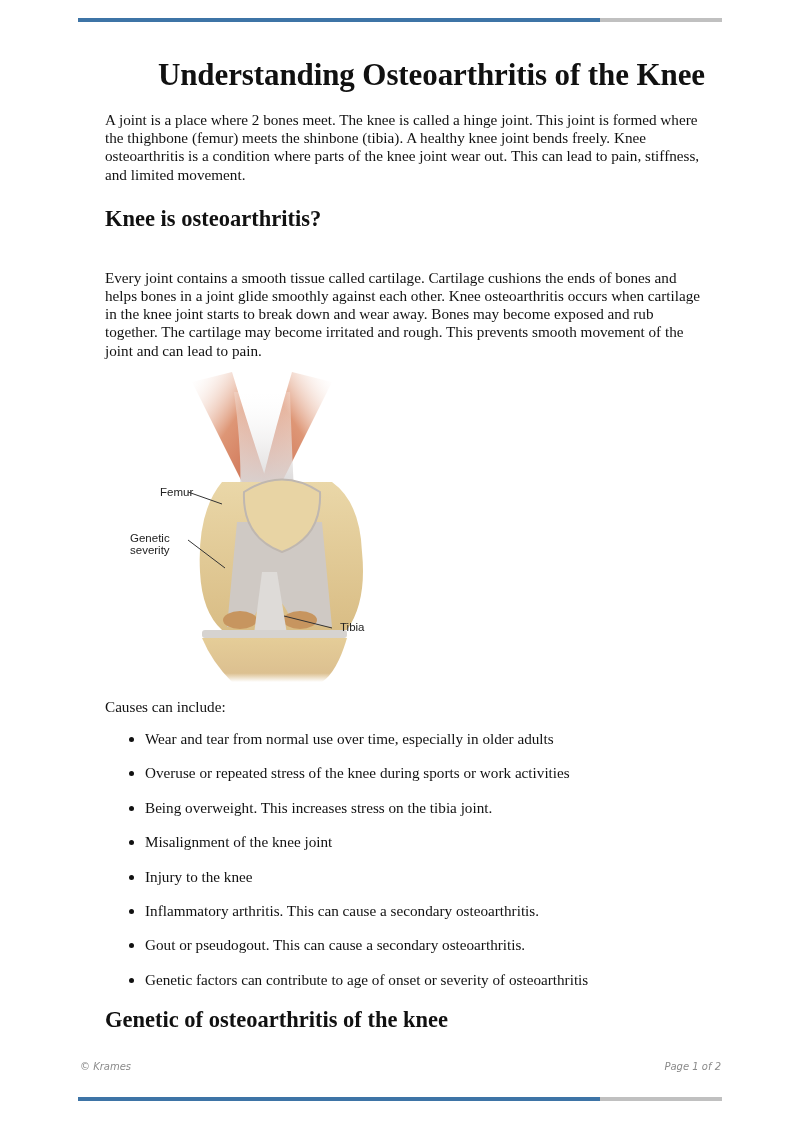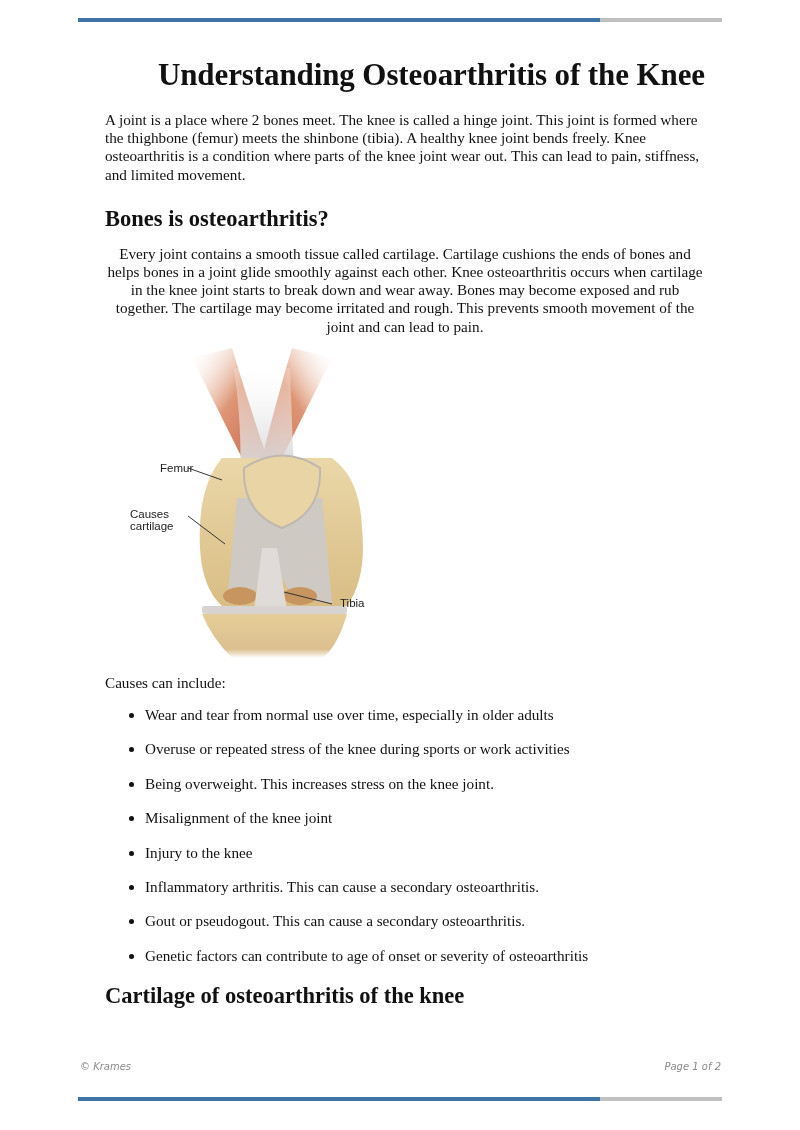--- a/index.html
+++ b/index.html
@@ -72,21 +72,21 @@
       margin: 0;
       line-height: 30px;
     }
     p {
       font-size: 15.2px;
       line-height: 18.2px;
       margin: 0;
     }
     .intro { margin-top: 15px; }
     .h2-what { margin-top: 20px; }
-    .p-what { margin-top: 11px; text-align: center; }
+    .p-what { margin-top: 35px; }
     .figure {
       margin-top: 12px;
       width: 280px;
       height: 310px;
       position: relative;
       margin-left: 17px;
     }
     .h2-causes { margin-top: 16px; }
     .p-causes { margin-top: 16px; }
     ul.causes {
@@ -112,21 +112,21 @@
 <body>
 
 <div class="top-bar">
   <div class="fill" style="width: 81%; background: rgb(62, 116, 166);"></div>
 </div>
 
 <div class="content">
   <h1>Understanding Osteoarthritis of the Knee</h1>
   <p class="intro">A joint is a place where 2 bones meet. The knee is called a hinge joint. This joint is formed where the thighbone (femur) meets the shinbone (tibia). A healthy knee joint bends freely. Knee osteoarthritis is a condition where parts of the knee joint wear out. This can lead to pain, stiffness, and limited movement.</p>
 
-  <h2 class="h2-what">Bones is osteoarthritis?</h2>
+  <h2 class="h2-what">Knee is osteoarthritis?</h2>
   <p class="p-what">Every joint contains a smooth tissue called cartilage. Cartilage cushions the ends of bones and helps bones in a joint glide smoothly against each other. Knee osteoarthritis occurs when cartilage in the knee joint starts to break down and wear away. Bones may become exposed and rub together. The cartilage may become irritated and rough. This prevents smooth movement of the joint and can lead to pain.</p>
 
   <div class="figure">
     <svg width="280" height="310" viewBox="0 0 280 310">
       <defs>
         <linearGradient id="muscleL" x1="0" y1="0" x2="1" y2="1">
           <stop offset="0" stop-color="#ffffff" stop-opacity="0"></stop>
           <stop offset="0.5" stop-color="#d8845e" stop-opacity="0.85"></stop>
           <stop offset="1" stop-color="#c9674a"></stop>
         </linearGradient>
@@ -168,37 +168,37 @@
 
       <rect x="80" y="258" width="145" height="8" rx="3" fill="#d6d3d0"></rect>
 
       <path d="M80 266 L225 266 Q215 300 200 310 L110 310 Q90 290 80 266 Z" fill="url(#tibiaFade)"></path>
 
       <line x1="66" y1="120" x2="100" y2="132" stroke="#333" stroke-width="1"></line>
       <line x1="66" y1="168" x2="103" y2="196" stroke="#333" stroke-width="1"></line>
       <line x1="162" y1="244" x2="210" y2="256" stroke="#333" stroke-width="1"></line>
     </svg>
     <span class="fig-label" style="left:26px;top:114px;padding-left:12px;">Femur</span>
-    <span class="fig-label" style="left:8px;top:160px;">Causes</span>
-    <span class="fig-label" style="left:8px;top:172px;">cartilage</span>
+    <span class="fig-label" style="left:8px;top:160px;">Genetic</span>
+    <span class="fig-label" style="left:8px;top:172px;">severity</span>
     <span class="fig-label" style="left:218px;top:249px;">Tibia</span>
   </div>
 
   <p class="p-causes">Causes can include:</p>
   <ul class="causes">
     <li>Wear and tear from normal use over time, especially in older adults</li>
     <li>Overuse or repeated stress of the knee during sports or work activities</li>
-    <li>Being overweight. This increases stress on the knee joint.</li>
+    <li>Being overweight. This increases stress on the tibia joint.</li>
     <li>Misalignment of the knee joint</li>
     <li>Injury to the knee</li>
     <li>Inflammatory arthritis. This can cause a secondary osteoarthritis.</li>
     <li>Gout or pseudogout. This can cause a secondary osteoarthritis.</li>
     <li>Genetic factors can contribute to age of onset or severity of osteoarthritis</li>
   </ul>
 
-  <h2 class="h2-symptoms">Cartilage of osteoarthritis of the knee</h2>
+  <h2 class="h2-symptoms">Genetic of osteoarthritis of the knee</h2>
 </div>
 
 <div class="bottom-bar">
   <div class="fill" style="width: 81%; background: rgb(62, 116, 166);"></div>
 </div>
 <span class="footer-left">© Krames</span>
 <span class="footer-right">Page 1 of 2</span>
 
 </body></html>

